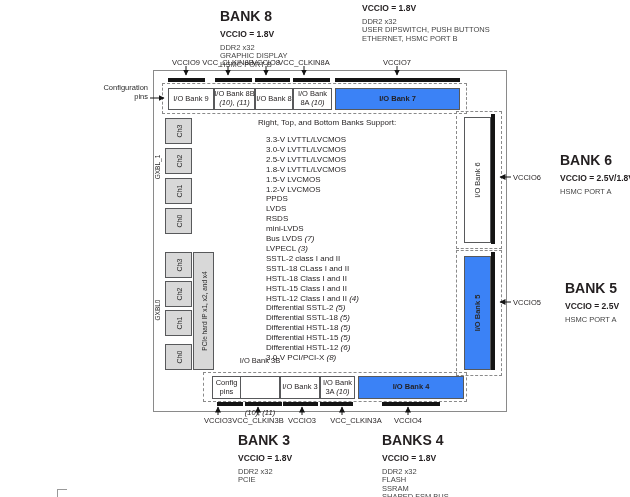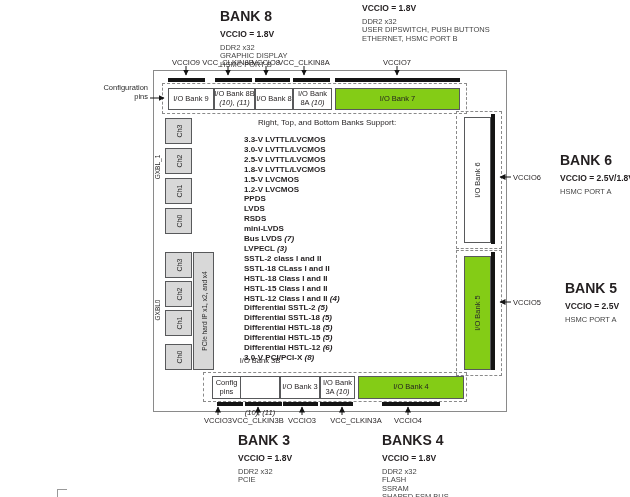--- a/index.html
+++ b/index.html
@@ -7,21 +7,21 @@
           font-family:"Liberation Sans",sans-serif;color:#231f20;}
   .abs{position:absolute;}
   .bank-title{font-weight:bold;font-size:14px;margin-bottom:5px;white-space:nowrap;}
   .bank-vccio{font-weight:bold;font-size:8.5px;margin-bottom:5px;white-space:nowrap;}
   .detail{font-size:7.5px;line-height:8.3px;color:#454545;white-space:nowrap;}
   .xcvr-title{font-weight:bold;font-size:8.5px;margin-bottom:4px;white-space:nowrap;}
   .outer-box{border:1px solid #8a8a8a;}
   .dashed{border:1px dashed #8a8a8a;}
   .bank-box{position:absolute;border:1px solid #58595b;background:#fff;display:flex;flex-direction:column;
             justify-content:center;align-items:center;text-align:center;font-size:7.5px;line-height:8.6px;}
-  .bank-box.blue{background:#84cc16;}
+  .bank-box.blue{background:#3b82f6;font-weight:bold;}
   .bline{white-space:nowrap;}
   .it{font-style:italic;}
   .hbar{position:absolute;background:#141414;height:4px;}
   .vbar{position:absolute;background:#141414;width:4px;}
   .pin-label{position:absolute;font-size:7.5px;white-space:nowrap;transform:translateX(-50%);}
   .ch-box{position:absolute;border:1px solid #58595b;background:#d8d8d8;}
   .vtext{position:absolute;left:50%;top:50%;transform:translate(-50%,-50%) rotate(-90deg);
          white-space:nowrap;font-size:7px;color:#2b2b2b;}
   .vwrap{position:absolute;}
   .std-header{position:absolute;font-size:8px;white-space:nowrap;}
@@ -104,21 +104,21 @@
   </div>
   <div class="vwrap" style="left:150px;top:285px;width:13px;height:50px;">
     <span class="vtext" style="font-size:6.5px;">GXBL0</span>
   </div>
 
   <div class="abs ch-box" style="left:193px;top:252px;width:19px;height:116px;">
     <span class="vtext" style="font-size:6.5px;">PCIe hard IP x1, x2, and x4</span>
   </div>
 
   <div class="std-header" style="left:258px;top:118px;text-align:center;">Right, Top, and Bottom Banks Support:</div>
-  <div class="abs" id="std-items" style="left:244px;top:135px;font-weight:bold;">
+  <div class="abs" id="std-items" style="left:266px;top:135px;">
       <div class="std-item"><span>3.3-V LVTTL/LVCMOS</span></div>
       <div class="std-item"><span>3.0-V LVTTL/LVCMOS</span></div>
       <div class="std-item"><span>2.5-V LVTTL/LVCMOS</span></div>
       <div class="std-item"><span>1.8-V LVTTL/LVCMOS</span></div>
       <div class="std-item"><span>1.5-V LVCMOS</span></div>
       <div class="std-item"><span>1.2-V LVCMOS</span></div>
       <div class="std-item"><span>PPDS</span></div>
       <div class="std-item"><span>LVDS</span></div>
       <div class="std-item"><span>RSDS</span></div>
       <div class="std-item"><span>mini-LVDS</span></div>

